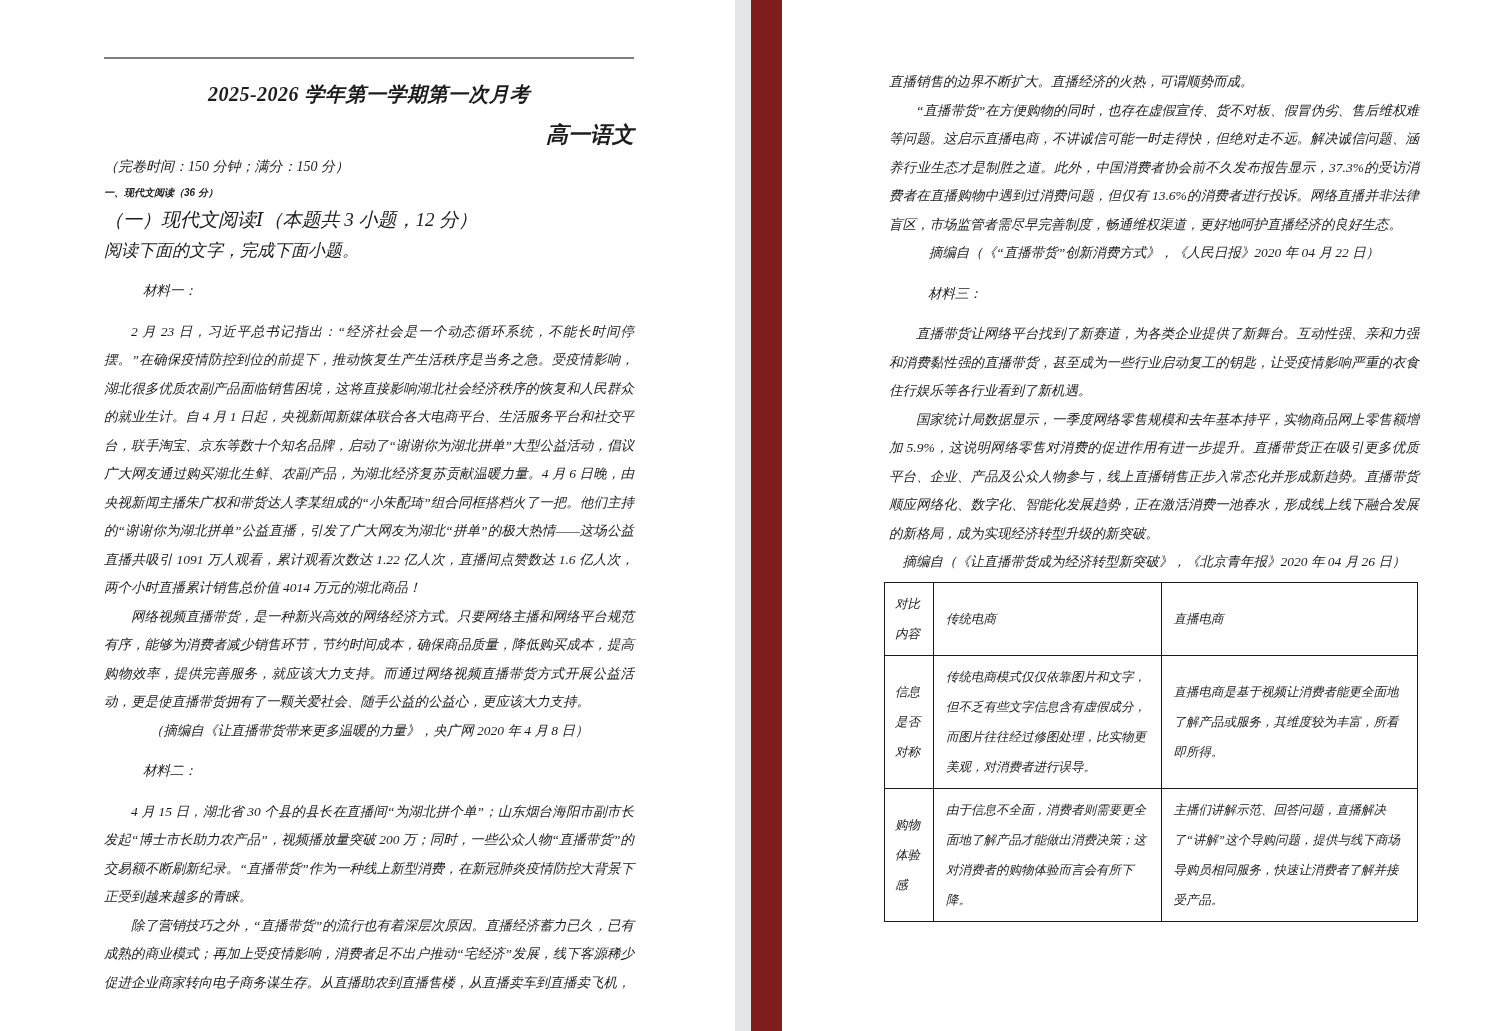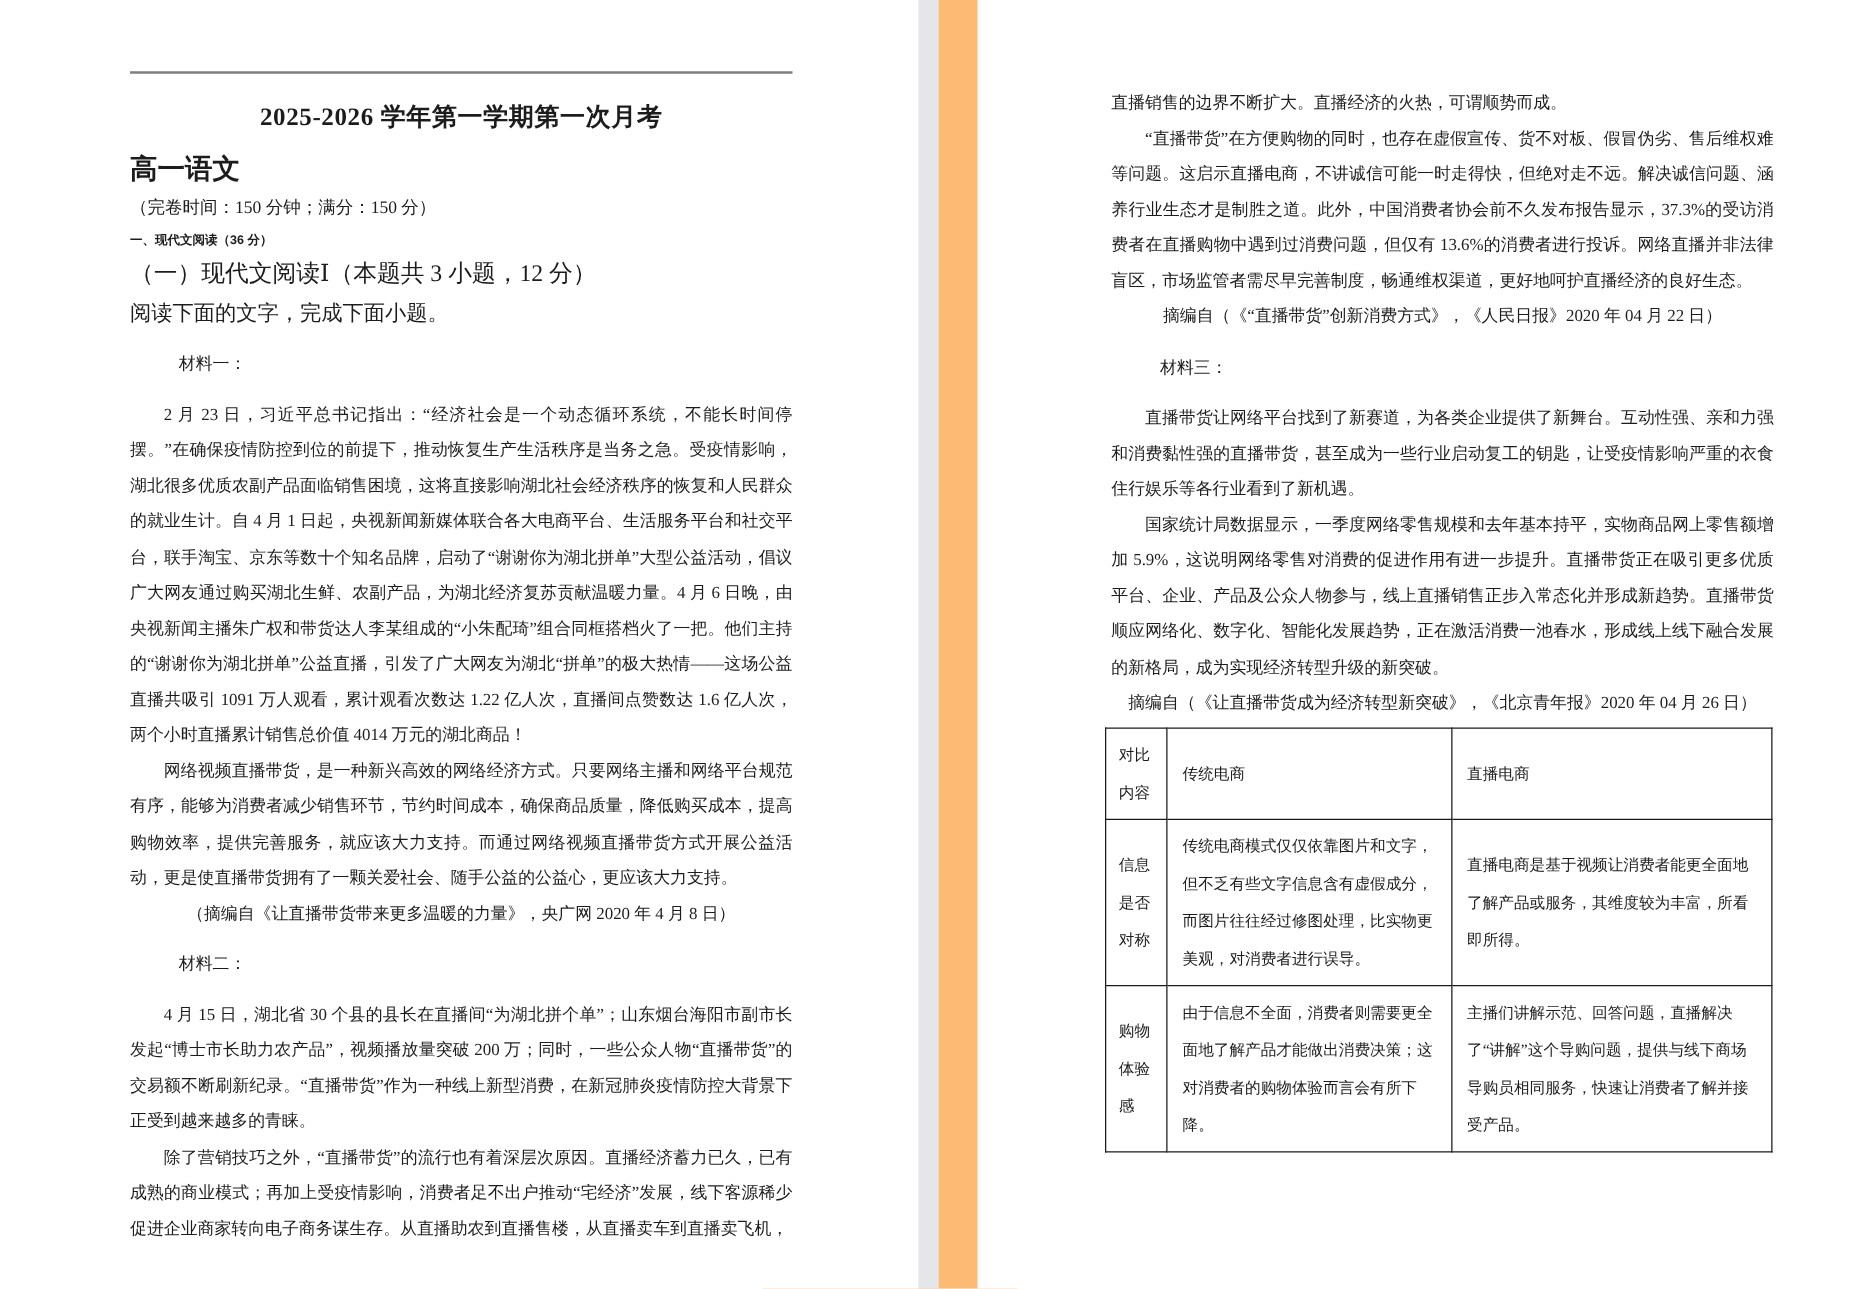--- a/index.html
+++ b/index.html
@@ -9,21 +9,22 @@
     height: 1031px;
     overflow: hidden;
     background: #ffffff;
     font-family: "Liberation Serif", "DejaVu Serif", serif;
     color: #1c1c1c;
   }
   .canvas {
     position: relative;
     width: 1326px;
     height: 1031px;
-    background: #fdba74;
+    background: #7f1d1d;
+    font-style: italic;
   }
   .page {
     position: absolute;
     top: 0;
     height: 1031px;
     background: #ffffff;
   }
   .page-left  { left: 0;    width: 735px; }
   .page-right { left: 782px; width: 736px; }
   .page-gap {
@@ -46,21 +47,21 @@
   .exam-title {
     margin: 22px 0 0 0;
     text-align: center;
     font-size: 20px;
     line-height: 26px;
     font-weight: bold;
     letter-spacing: 0.5px;
   }
   .exam-subject {
     margin: 14px 0 0 0;
-    text-align: left;
+    text-align: right;
     font-size: 22px;
     line-height: 28px;
     font-weight: bold;
   }
   .exam-info {
     margin: 6px 0 0 0;
     text-align: left;
     font-size: 14px;
     line-height: 24px;
   }

